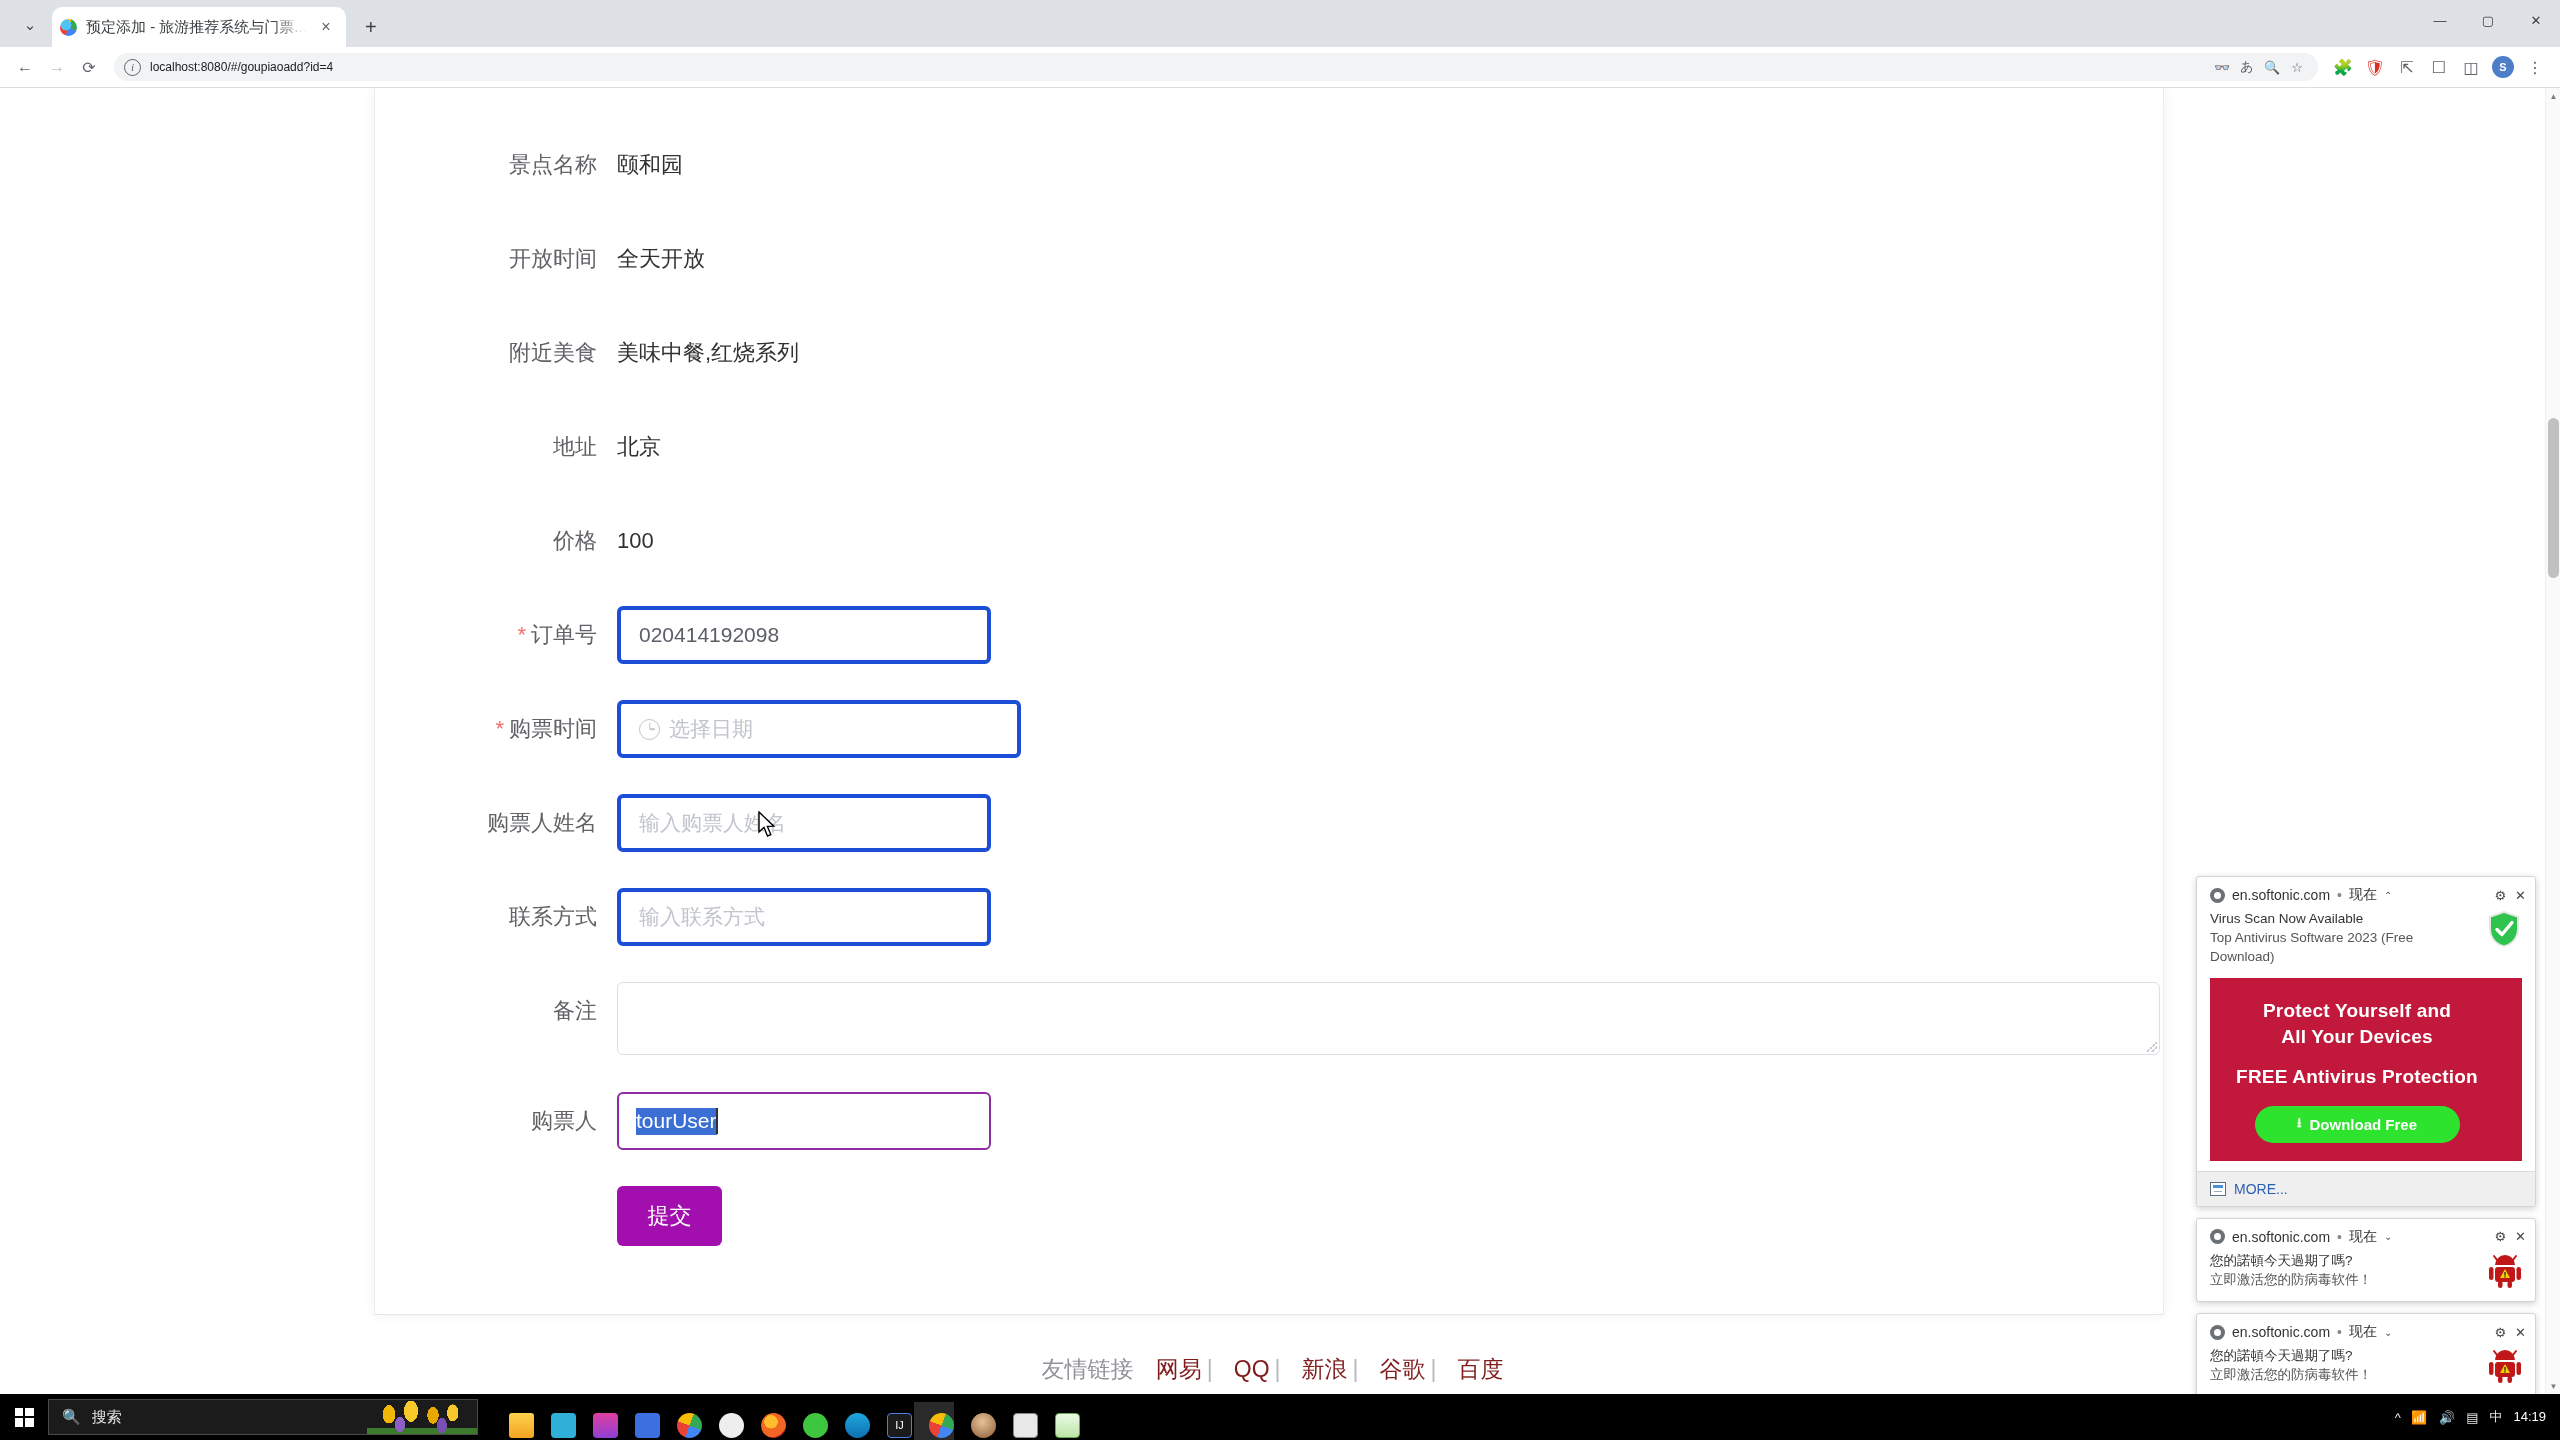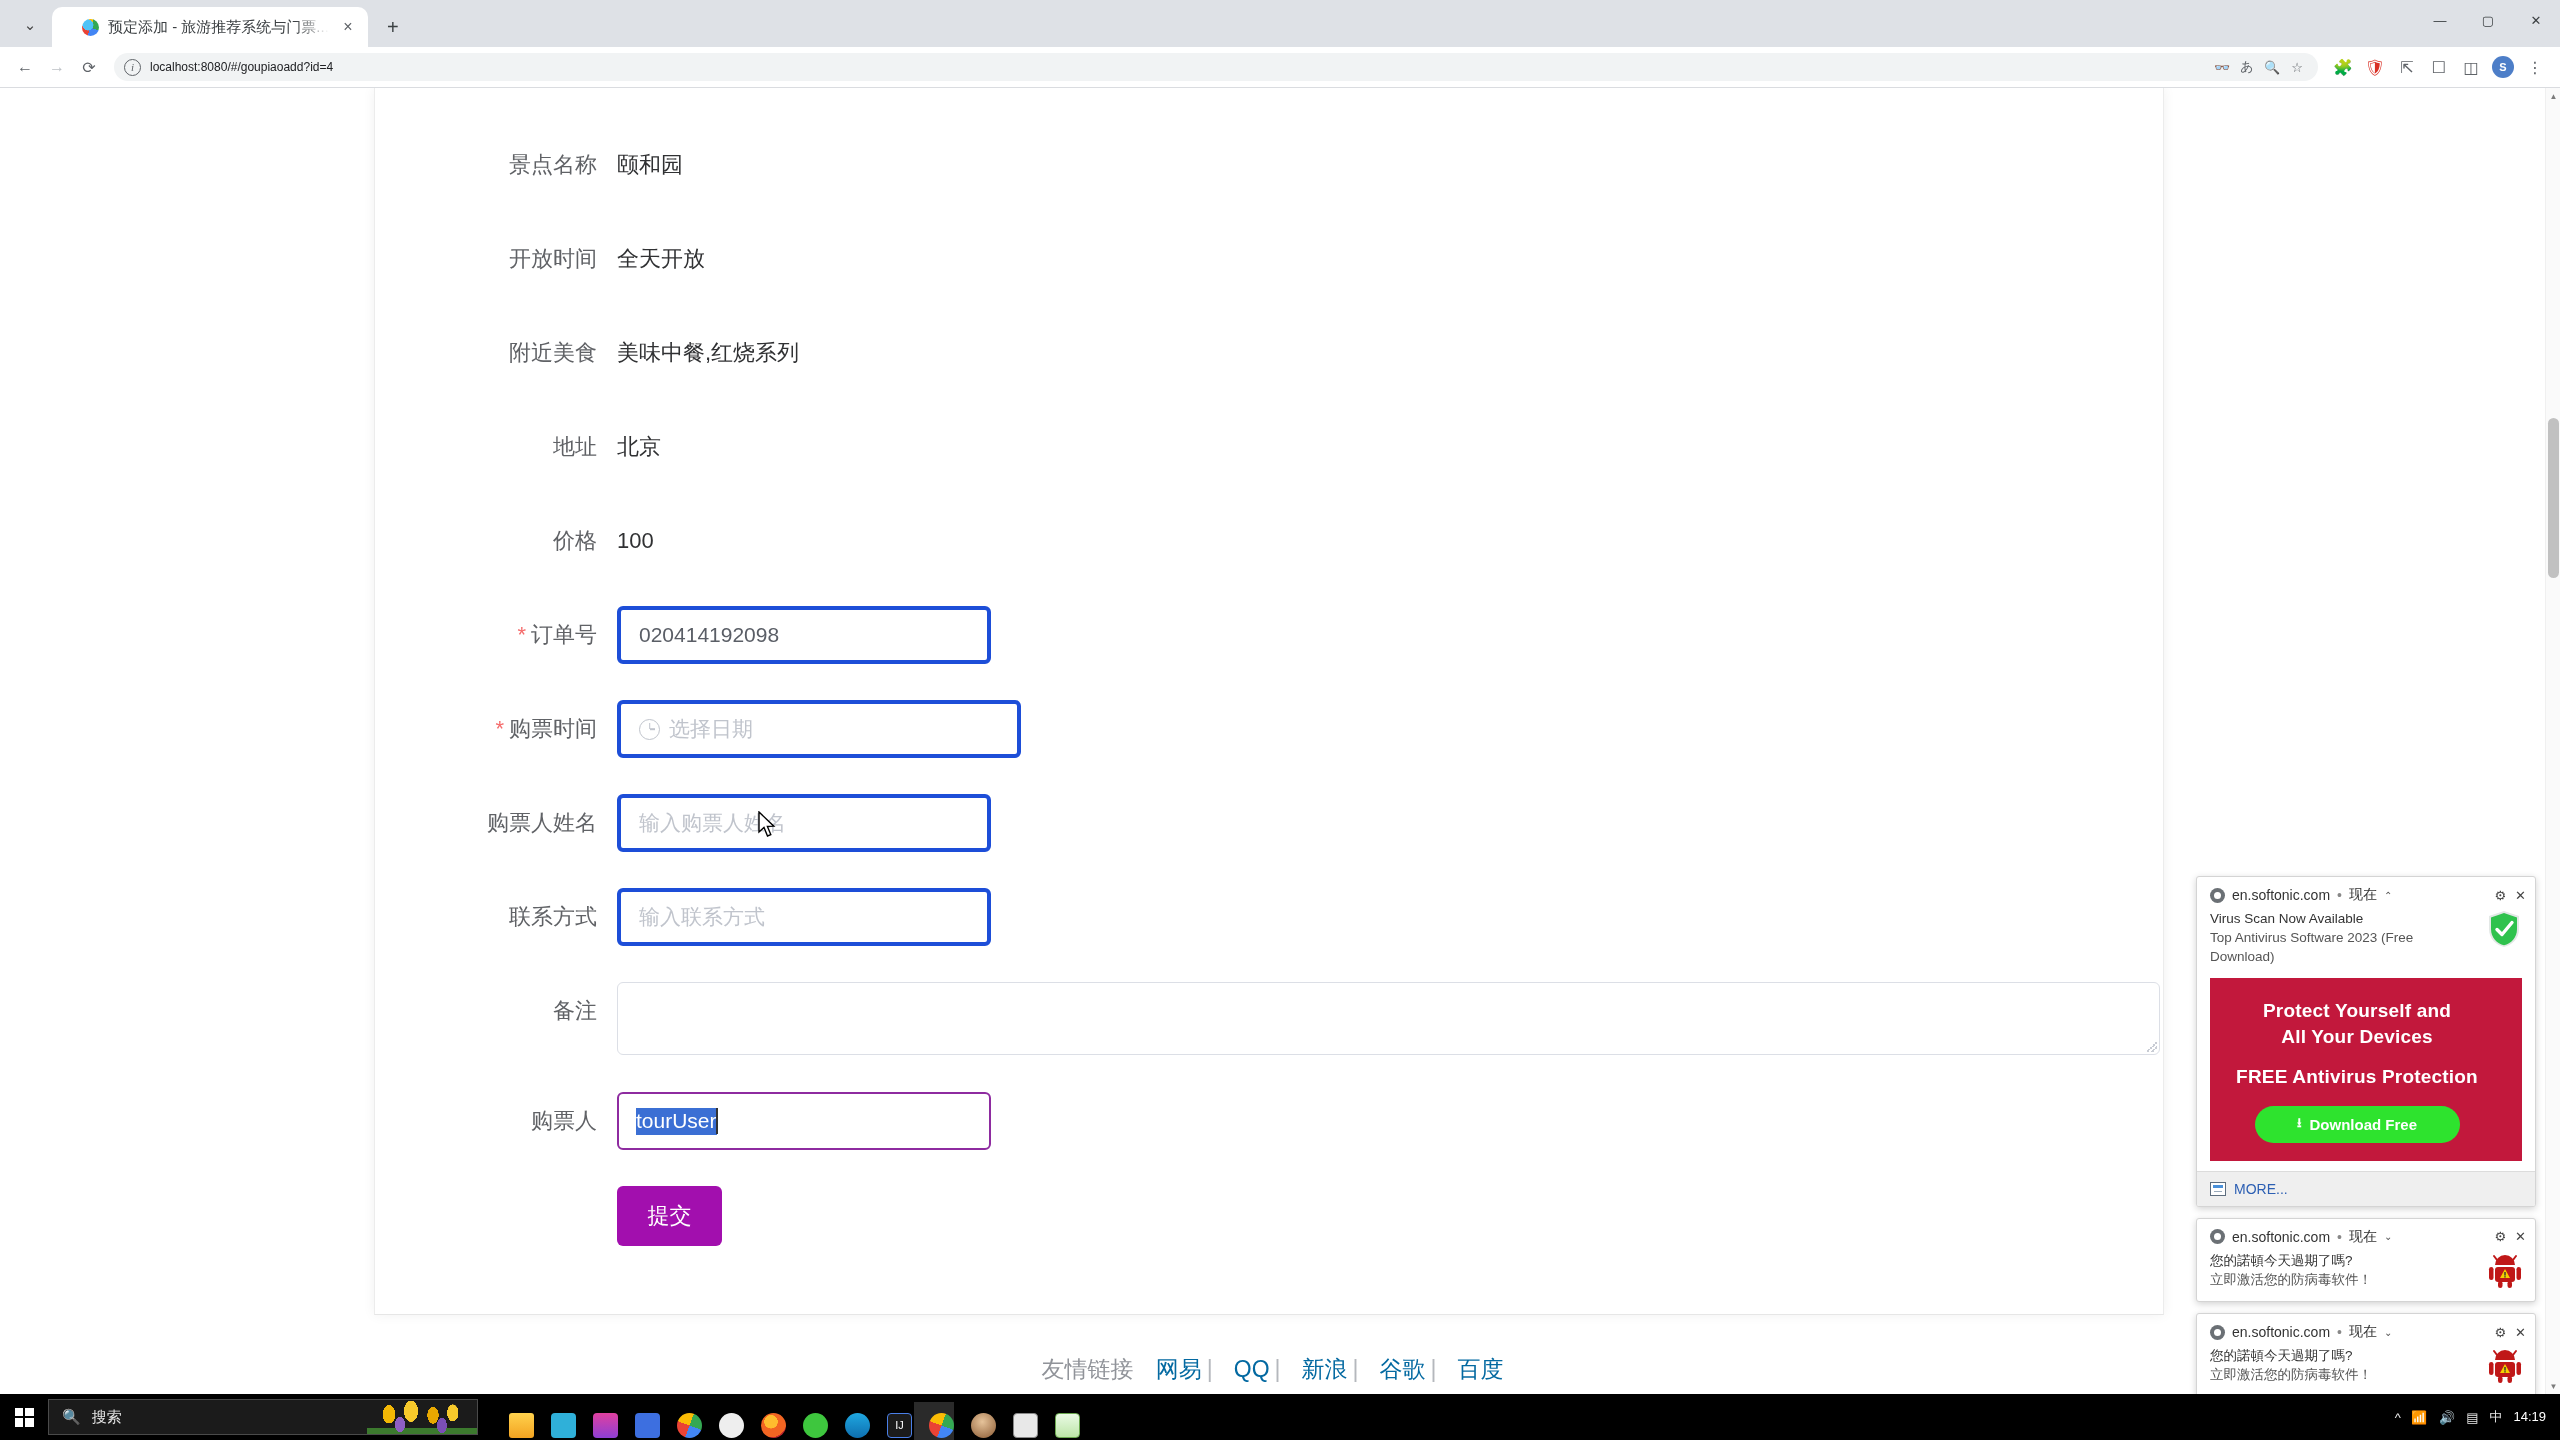--- a/index.html
+++ b/index.html
@@ -28,21 +28,21 @@
     color: #444; font-size: 15px;
     margin-bottom: 3px;
   }
   .tab {
     height: 40px;
     min-width: 200px;
     max-width: 400px;
     background: #fff;
     border-radius: 10px 10px 0 0;
     display: flex; align-items: center;
-    padding: 0 10px 0 30px;
+    padding: 0 10px 0 8px;
     gap: 9px;
     position: relative;
   }
   .tab-favicon {
     width: 17px; height: 17px; flex: none;
     border-radius: 50%;
     background:
       radial-gradient(circle at 35% 35%, #4fc3f7 0 35%, transparent 36%),
       conic-gradient(from 200deg, #ea4335 0 25%, #fbbc05 25% 50%, #34a853 50% 75%, #4285f4 75% 100%);
   }
@@ -229,21 +229,21 @@
   }
 
   
   .footer {
     position: absolute;
     left: 0; top: 1266px; width: 100%;
     text-align: center;
     color: #909399;
   }
   .footer .links { font-size: 23px; margin-bottom: 15px; color: #909399; }
-  .footer .links a { color: #0369a1; text-decoration: none; font-weight: 500; margin-left: 16px; }
+  .footer .links a { color: #7f1d1d; text-decoration: none; font-weight: 500; margin-left: 16px; }
   .footer .links .sep { color: #b5b8bd; margin: 0 5px; }
 
   
   .scrollbar {
     position: absolute; right: 0; top: 0; width: 15px; bottom: 0;
     background: #fafafa;
     border-left: 1px solid #f0f0f0;
   }
   .sb-thumb {
     position: absolute; left: 2px; width: 11px;

